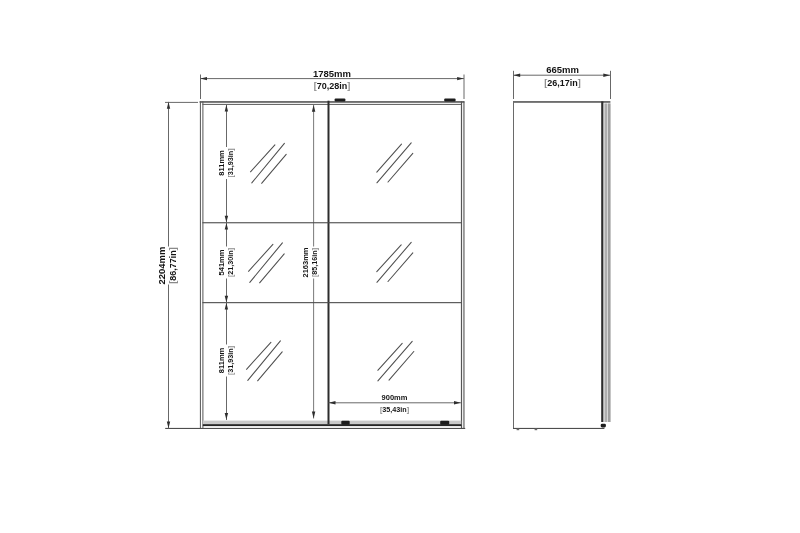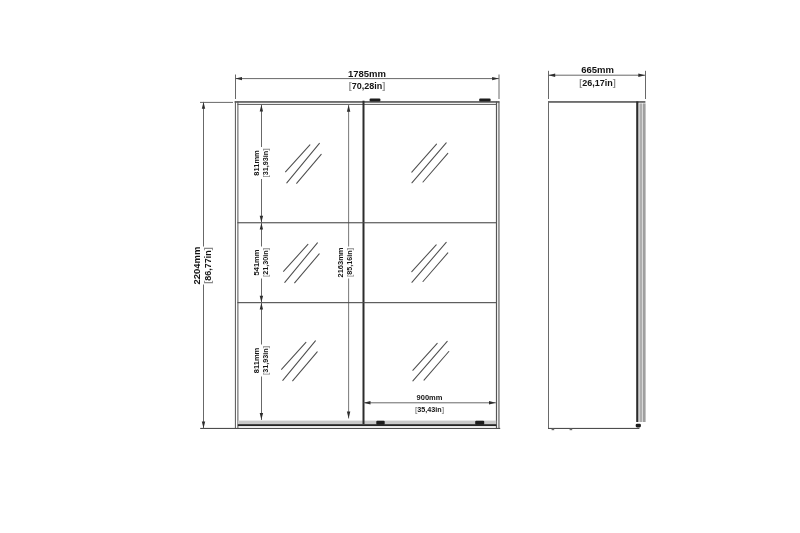--- a/index.html
+++ b/index.html
@@ -1,16 +1,16 @@
 <!DOCTYPE html>
 <html><head>
 <meta charset="utf-8">
 <style>
   html,body{margin:0;padding:0;background:#ffffff;}
-  .wrap{width:696px;height:533px;background:#ffffff;overflow:hidden;margin-left:35px;}
+  .wrap{width:696px;height:533px;background:#ffffff;overflow:hidden;}
   text{font-family:"Liberation Sans",sans-serif;font-weight:bold;fill:#141414;}
   .brk{fill:#8a8a8a;font-weight:bold;}
 </style>
 </head>
 <body>
 <div class="wrap">
 <svg width="800" height="533" viewBox="0 0 800 533" xmlns="http://www.w3.org/2000/svg">
 
   <rect x="0" y="0" width="800" height="533" fill="#ffffff"></rect>
 

